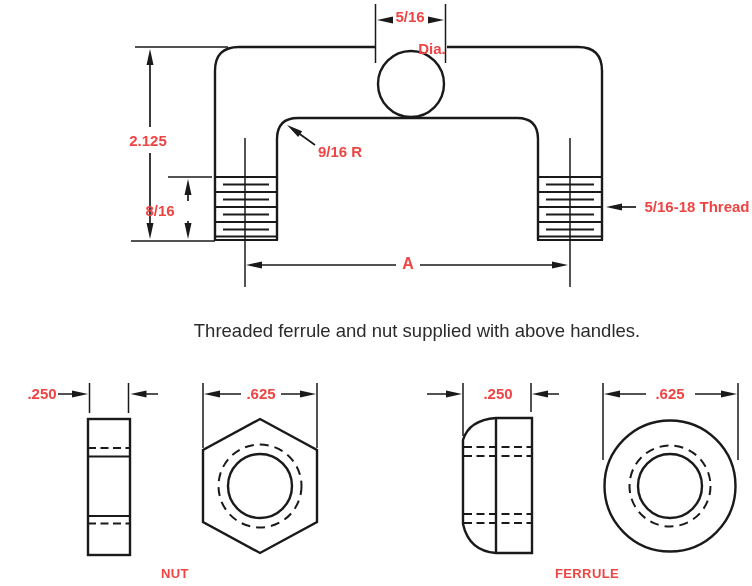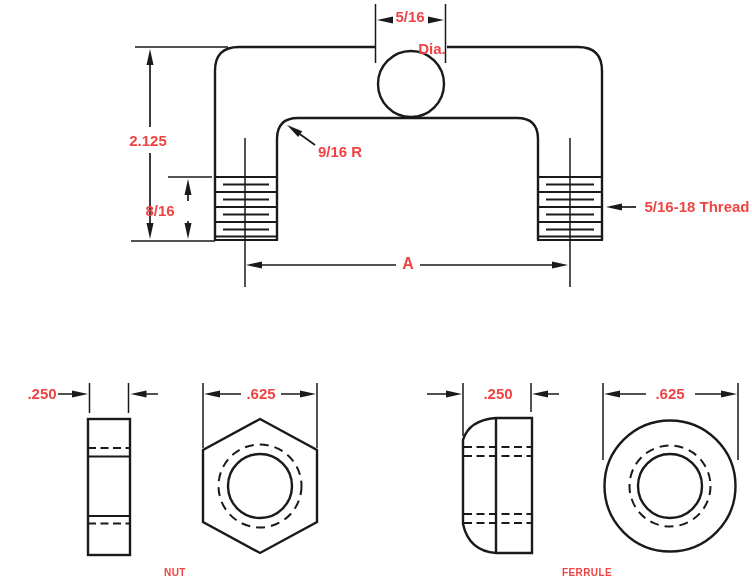--- a/index.html
+++ b/index.html
@@ -7,21 +7,21 @@
     position:relative;width:752px;height:586px;background:#ffffff;
     font-family:"Liberation Sans", sans-serif;overflow:hidden;
   }
   .stage svg{position:absolute;left:0;top:0;}
   .lbl{
     position:absolute;transform:translate(-50%,-50%);
     font-weight:700;font-size:15px;line-height:1;color:#ef4444;
     white-space:nowrap;
   }
   .lbl.note{font-weight:400;font-size:18.5px;color:#2b2b2b;}
-  .lbl.part{font-size:10px;letter-spacing:0.4px;}
+  .lbl.part{font-size:13px;letter-spacing:0.4px;}
   .lbl.dimA{font-size:16px;}
   
   .outline{fill:none;stroke:#1a1a1a;stroke-width:2.4;}
   .thread{fill:none;stroke:#1a1a1a;stroke-width:2;}
   .dim{fill:none;stroke:#1a1a1a;stroke-width:1.7;}
   .thin{fill:none;stroke:#1a1a1a;stroke-width:1.5;}
   .dash{fill:none;stroke:#1a1a1a;stroke-width:2.1;stroke-dasharray:8 4.5;}
   .dashc{fill:none;stroke:#1a1a1a;stroke-width:2;stroke-dasharray:9 6;}
   .ah{fill:#1a1a1a;stroke:none;}
 </style>
@@ -141,20 +141,21 @@
   </svg>
 
   <div class="lbl" style="left:148px;top:140px;">2.125</div>
   <div class="lbl" style="left:160px;top:210px;">8/16</div>
   <div class="lbl" style="left:410px;top:16px;">5/16</div>
   <div class="lbl" style="left:432px;top:32px;margin-top:16px;">Dia.</div>
   <div class="lbl" style="left:340px;top:151px;">9/16 R</div>
   <div class="lbl" style="left:697px;top:206px;">5/16-18 Thread</div>
   <div class="lbl dimA" style="left:408px;top:264px;">A</div>
 
+  <div class="lbl note" style="left:417px;top:331px;">Threaded ferrule and nut supplied with above handles.</div>
 
   <div class="lbl" style="left:42px;top:393px;">.250</div>
   <div class="lbl" style="left:261px;top:393px;">.625</div>
   <div class="lbl part" style="left:175px;top:573px;">NUT</div>
 
   <div class="lbl" style="left:498px;top:393px;">.250</div>
   <div class="lbl" style="left:670px;top:393px;">.625</div>
   <div class="lbl part" style="left:575px;top:573px;margin-left:12px;">FERRULE</div>
 
 </div>

